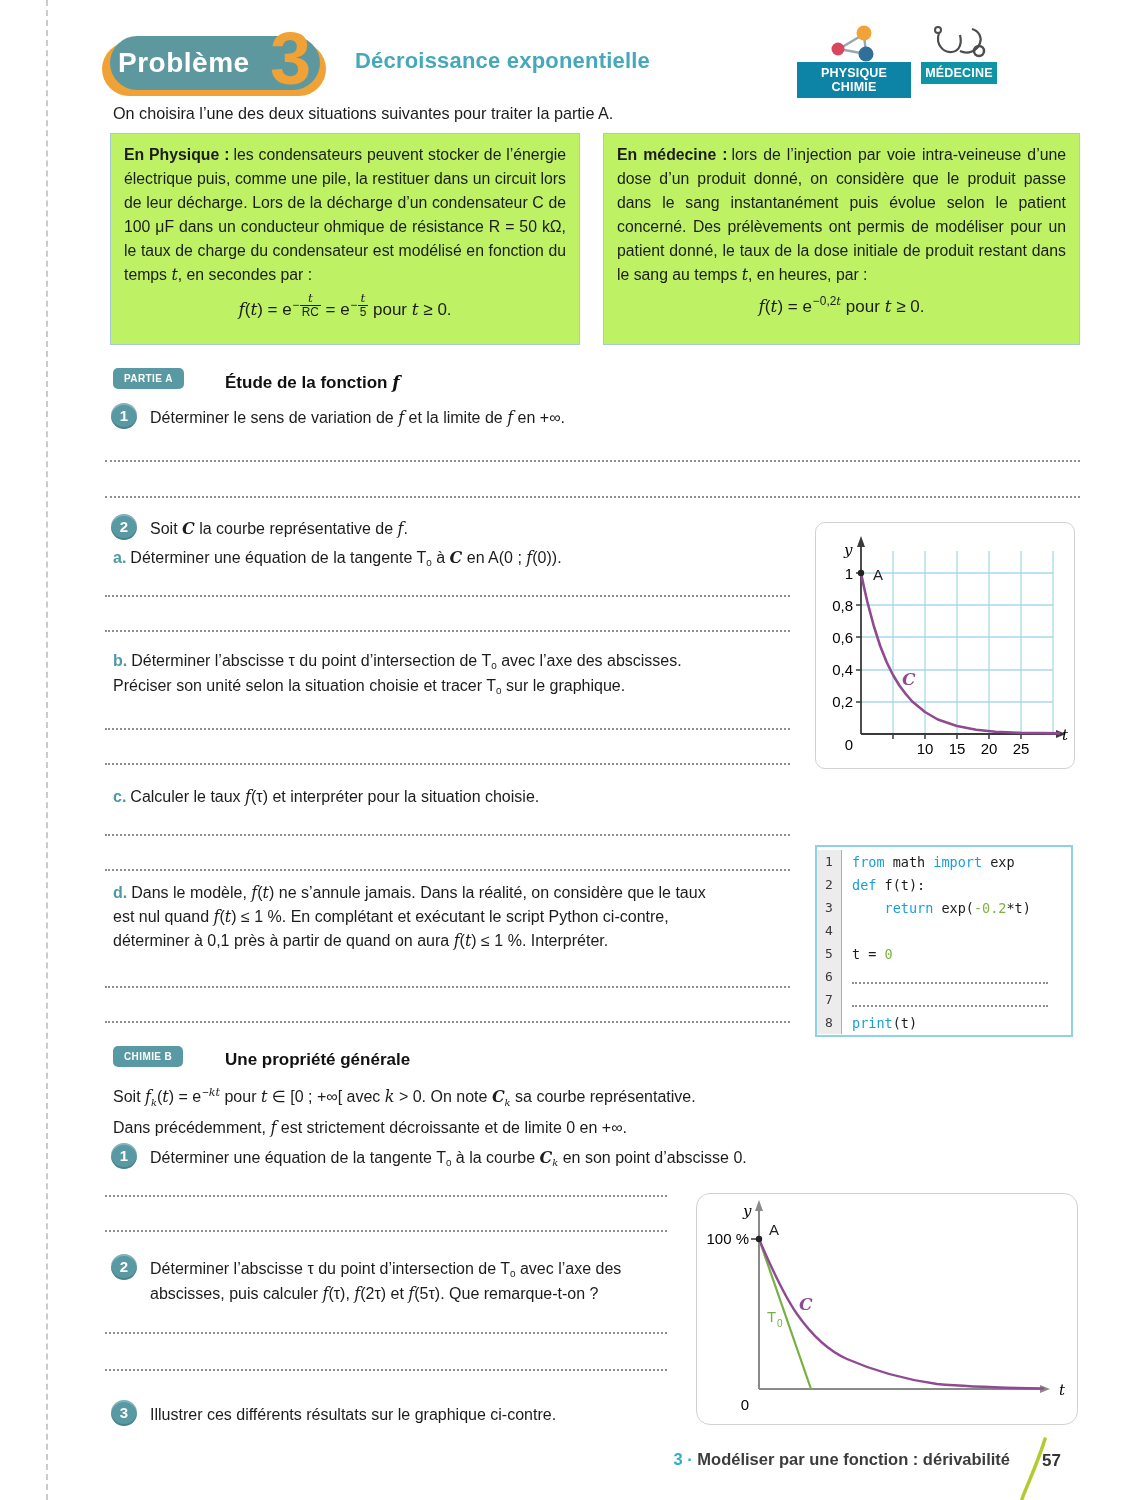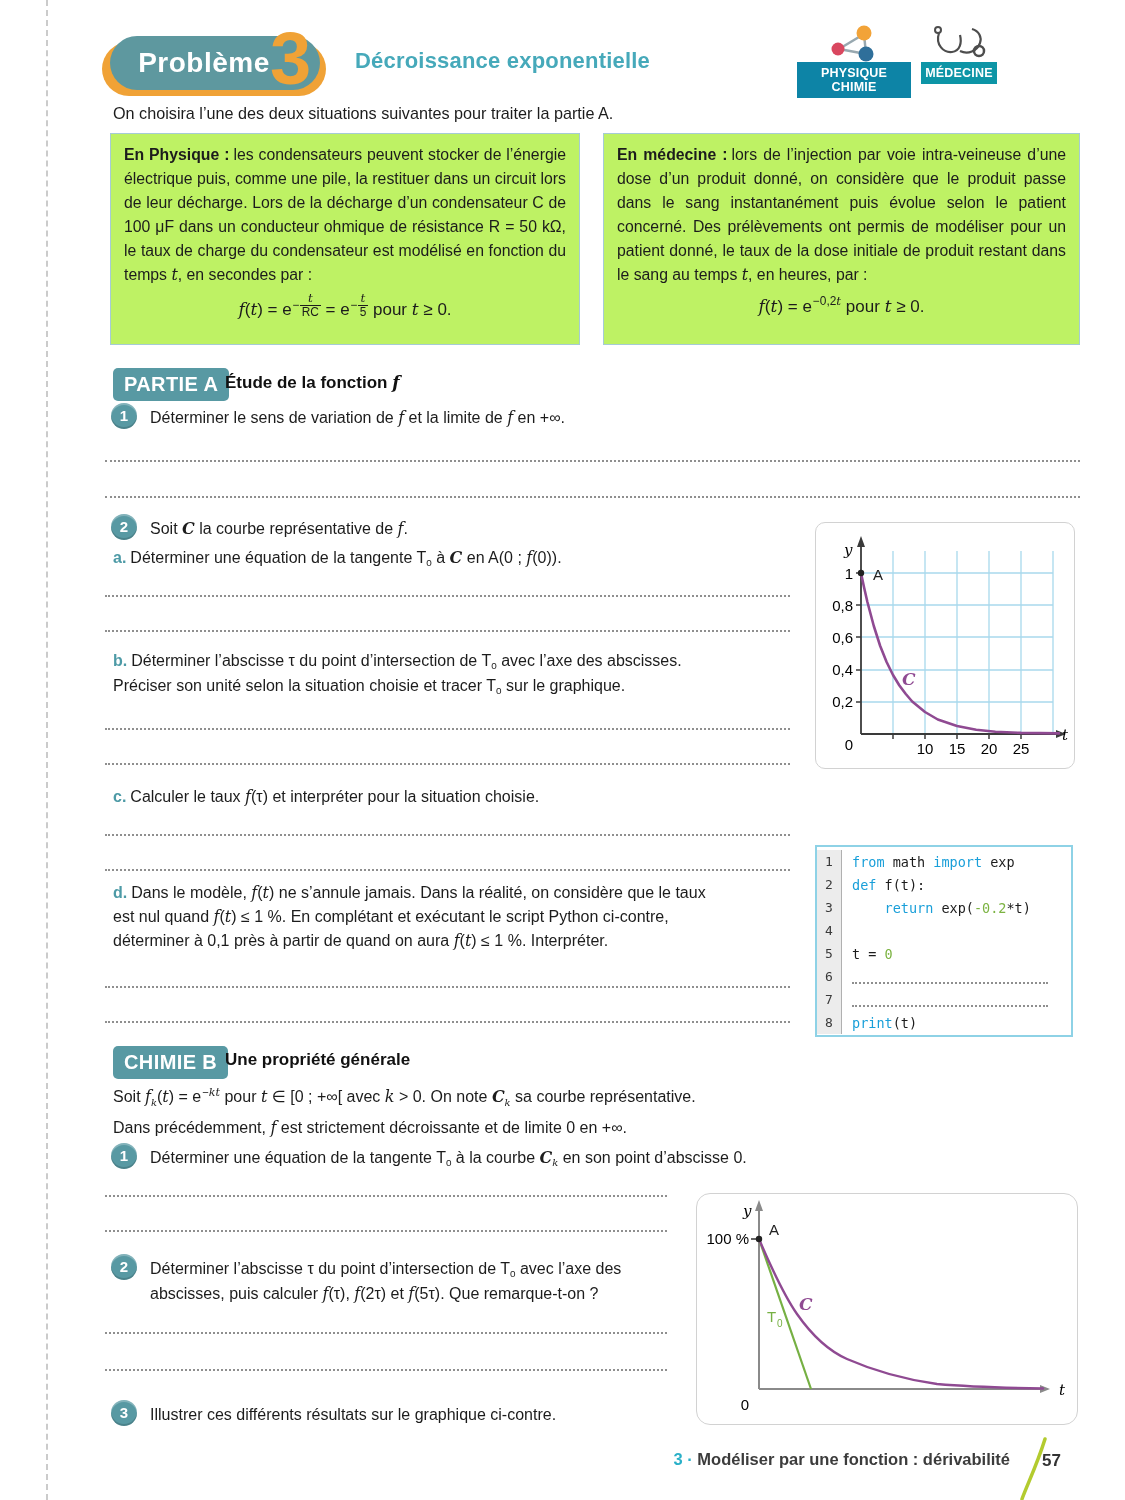--- a/index.html
+++ b/index.html
@@ -2,34 +2,34 @@
 <html><head>
 <meta charset="utf-8">
 <style>
   html,body{margin:0;padding:0;background:#fff;}
   .page{position:relative;width:1125px;height:1500px;background:#fff;overflow:hidden;
         font-family:"Liberation Sans",sans-serif;color:#1c1c1c;}
   .abs{position:absolute;}
   
   .pill-orange{border-radius:27px;background:#f0a236;}
   .pill-teal{border-radius:27px;background:#5e989f;}
-  .pill-label{color:#fff;font-size:28px;font-weight:700;letter-spacing:.5px;text-align:center;}
+  .pill-label{color:#fff;font-size:28px;font-weight:700;letter-spacing:.5px;}
   .big-num{font-size:74px;line-height:1;font-weight:800;color:#f0a236;
            font-family:"Liberation Sans",sans-serif;}
   .page-title{font-size:22px;font-weight:700;color:#46a9ba;letter-spacing:.2px;}
   .subject-label{color:#fff;font-weight:700;font-size:12.5px;text-align:center;
                  padding:4px 4px;letter-spacing:.2px;}
   .intro{font-size:16.2px;}
   
   .sit-box{border:1.6px solid #a6cbd5;padding:9px 13px;font-size:15.8px;line-height:1.52;
            text-align:justify;background:#bef264;}
   .sit-lead{font-weight:700;margin-right:4px;}
   .formula{text-align:center;font-size:17px;margin-top:5px;}
   
-  .part-badge{background:#5899a3;color:#fff;font-weight:700;font-size:20px;
+  .part-badge{background:#5899a3;color:#fff;font-weight:700;font-size:10px;
               padding:5px 11px;border-radius:5px;letter-spacing:.4px;display:inline-block;}
   .part-title{font-size:17px;font-weight:700;color:#111;}
   .qcircle{width:26px;height:26px;border-radius:50%;background:#5899a3;color:#fff;
            font-weight:700;font-size:15px;text-align:center;line-height:26px;
            box-shadow:inset 0 2px rgba(255,255,255,.25), inset 0 -2px rgba(0,0,0,.15);}
   .qtext{font-size:16px;line-height:1.5;}
   .qletter{color:#4d9aa6;font-weight:700;margin-right:4px;}
   .dots{border-bottom:2px dotted #8f8f8f;height:2px;}
   
   .m-it{font-family:"DejaVu Serif",serif;font-style:italic;}

